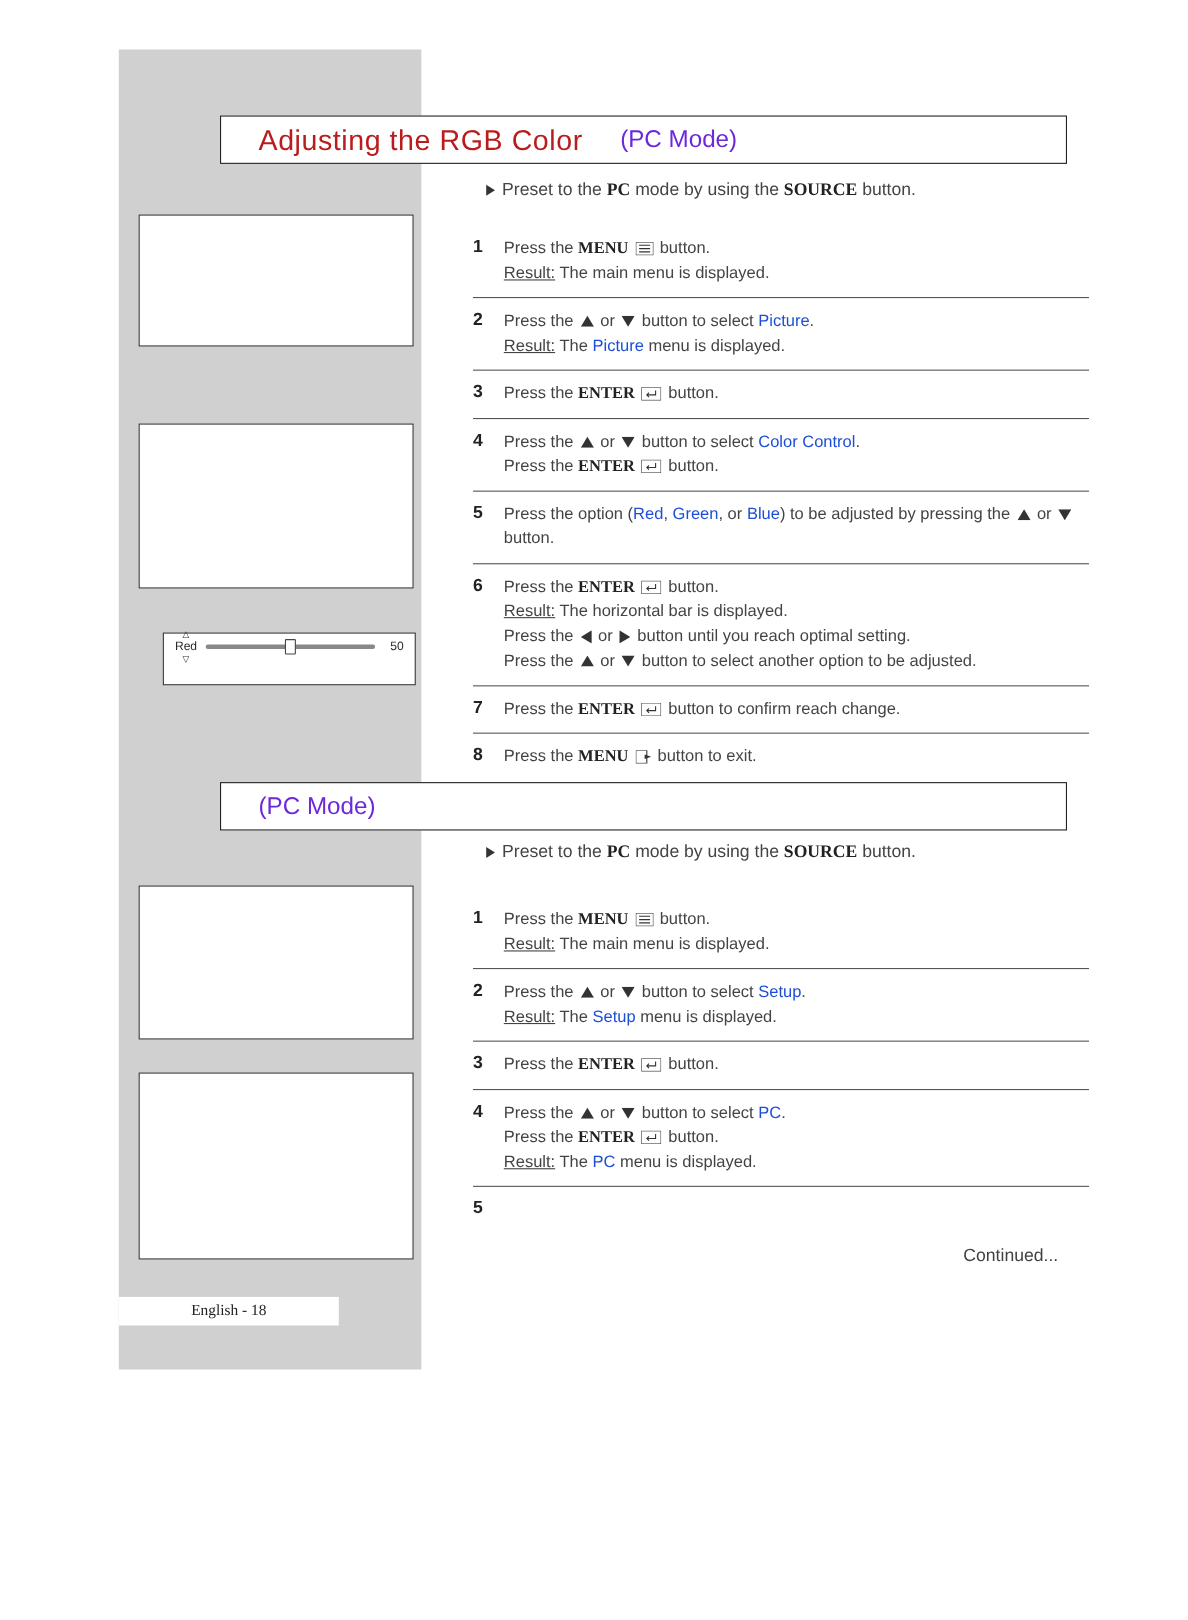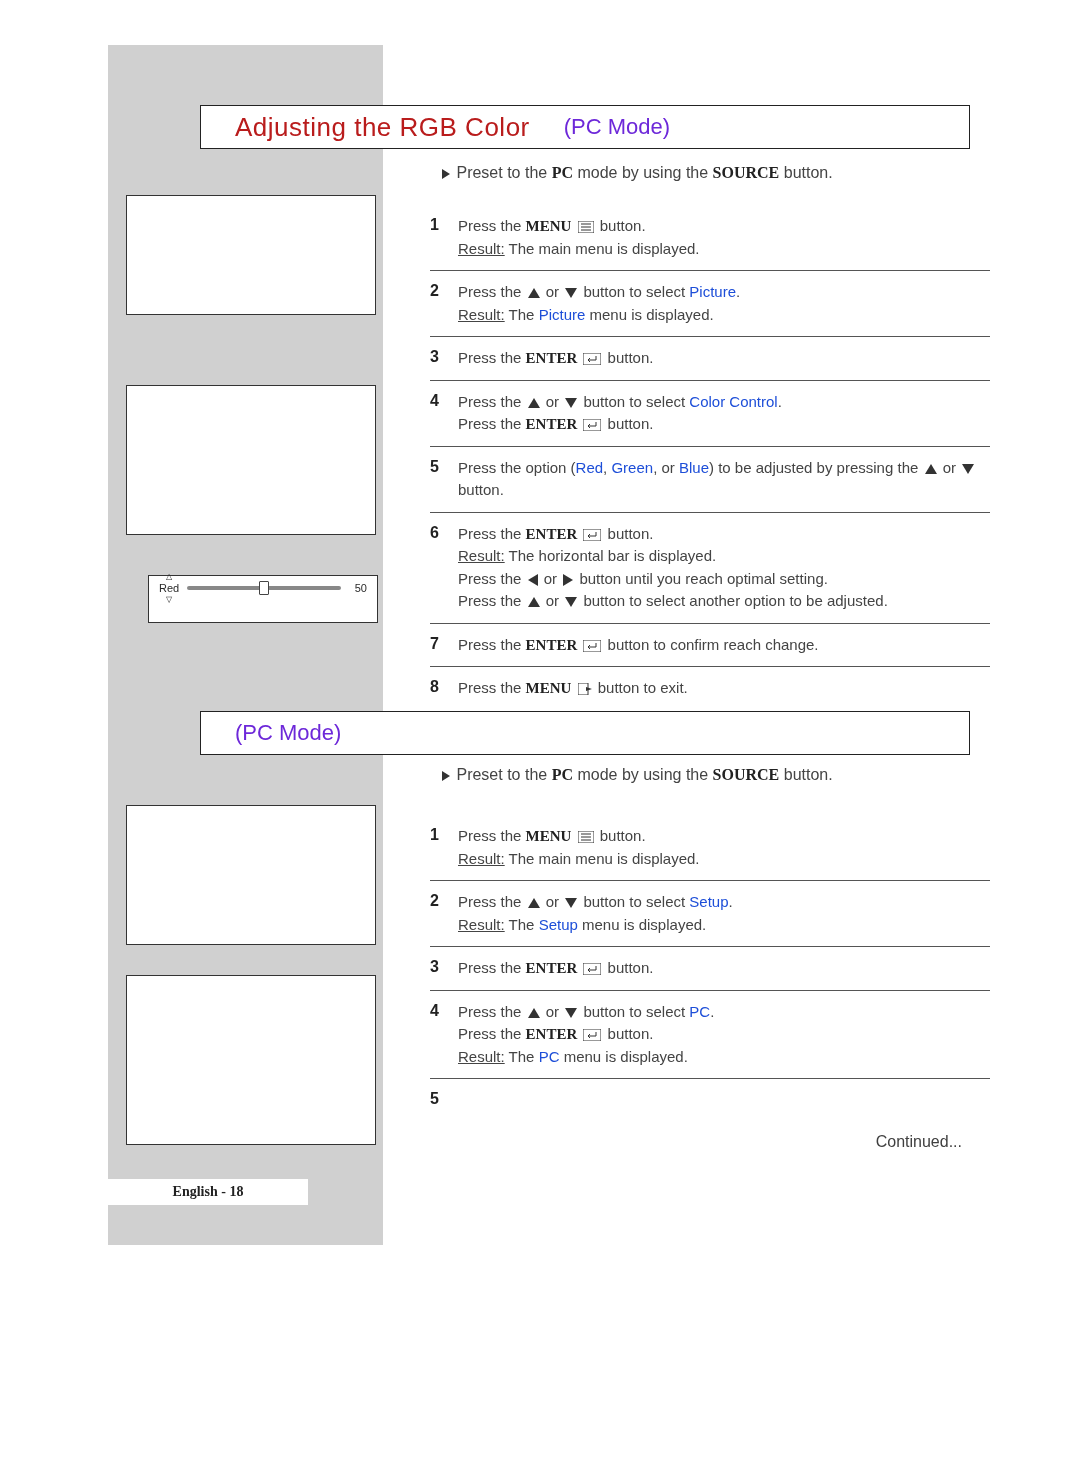--- a/index.html
+++ b/index.html
@@ -151,21 +151,21 @@
     bottom: 40px;
     width: 200px;
     height: 26px;
     background: #fff;
     display: flex;
     align-items: center;
     justify-content: center;
   }
   .footer-text {
     font-family: "Times New Roman", serif;
-    font-weight: bold;
+    font-weight: normal;
     font-size: 14px;
     color: #222;
   }
   .cont-arrow {
     position: absolute;
     right: 6px;
     top: 1088px;
     font-size: 16px;
     color: #404040;
   }

